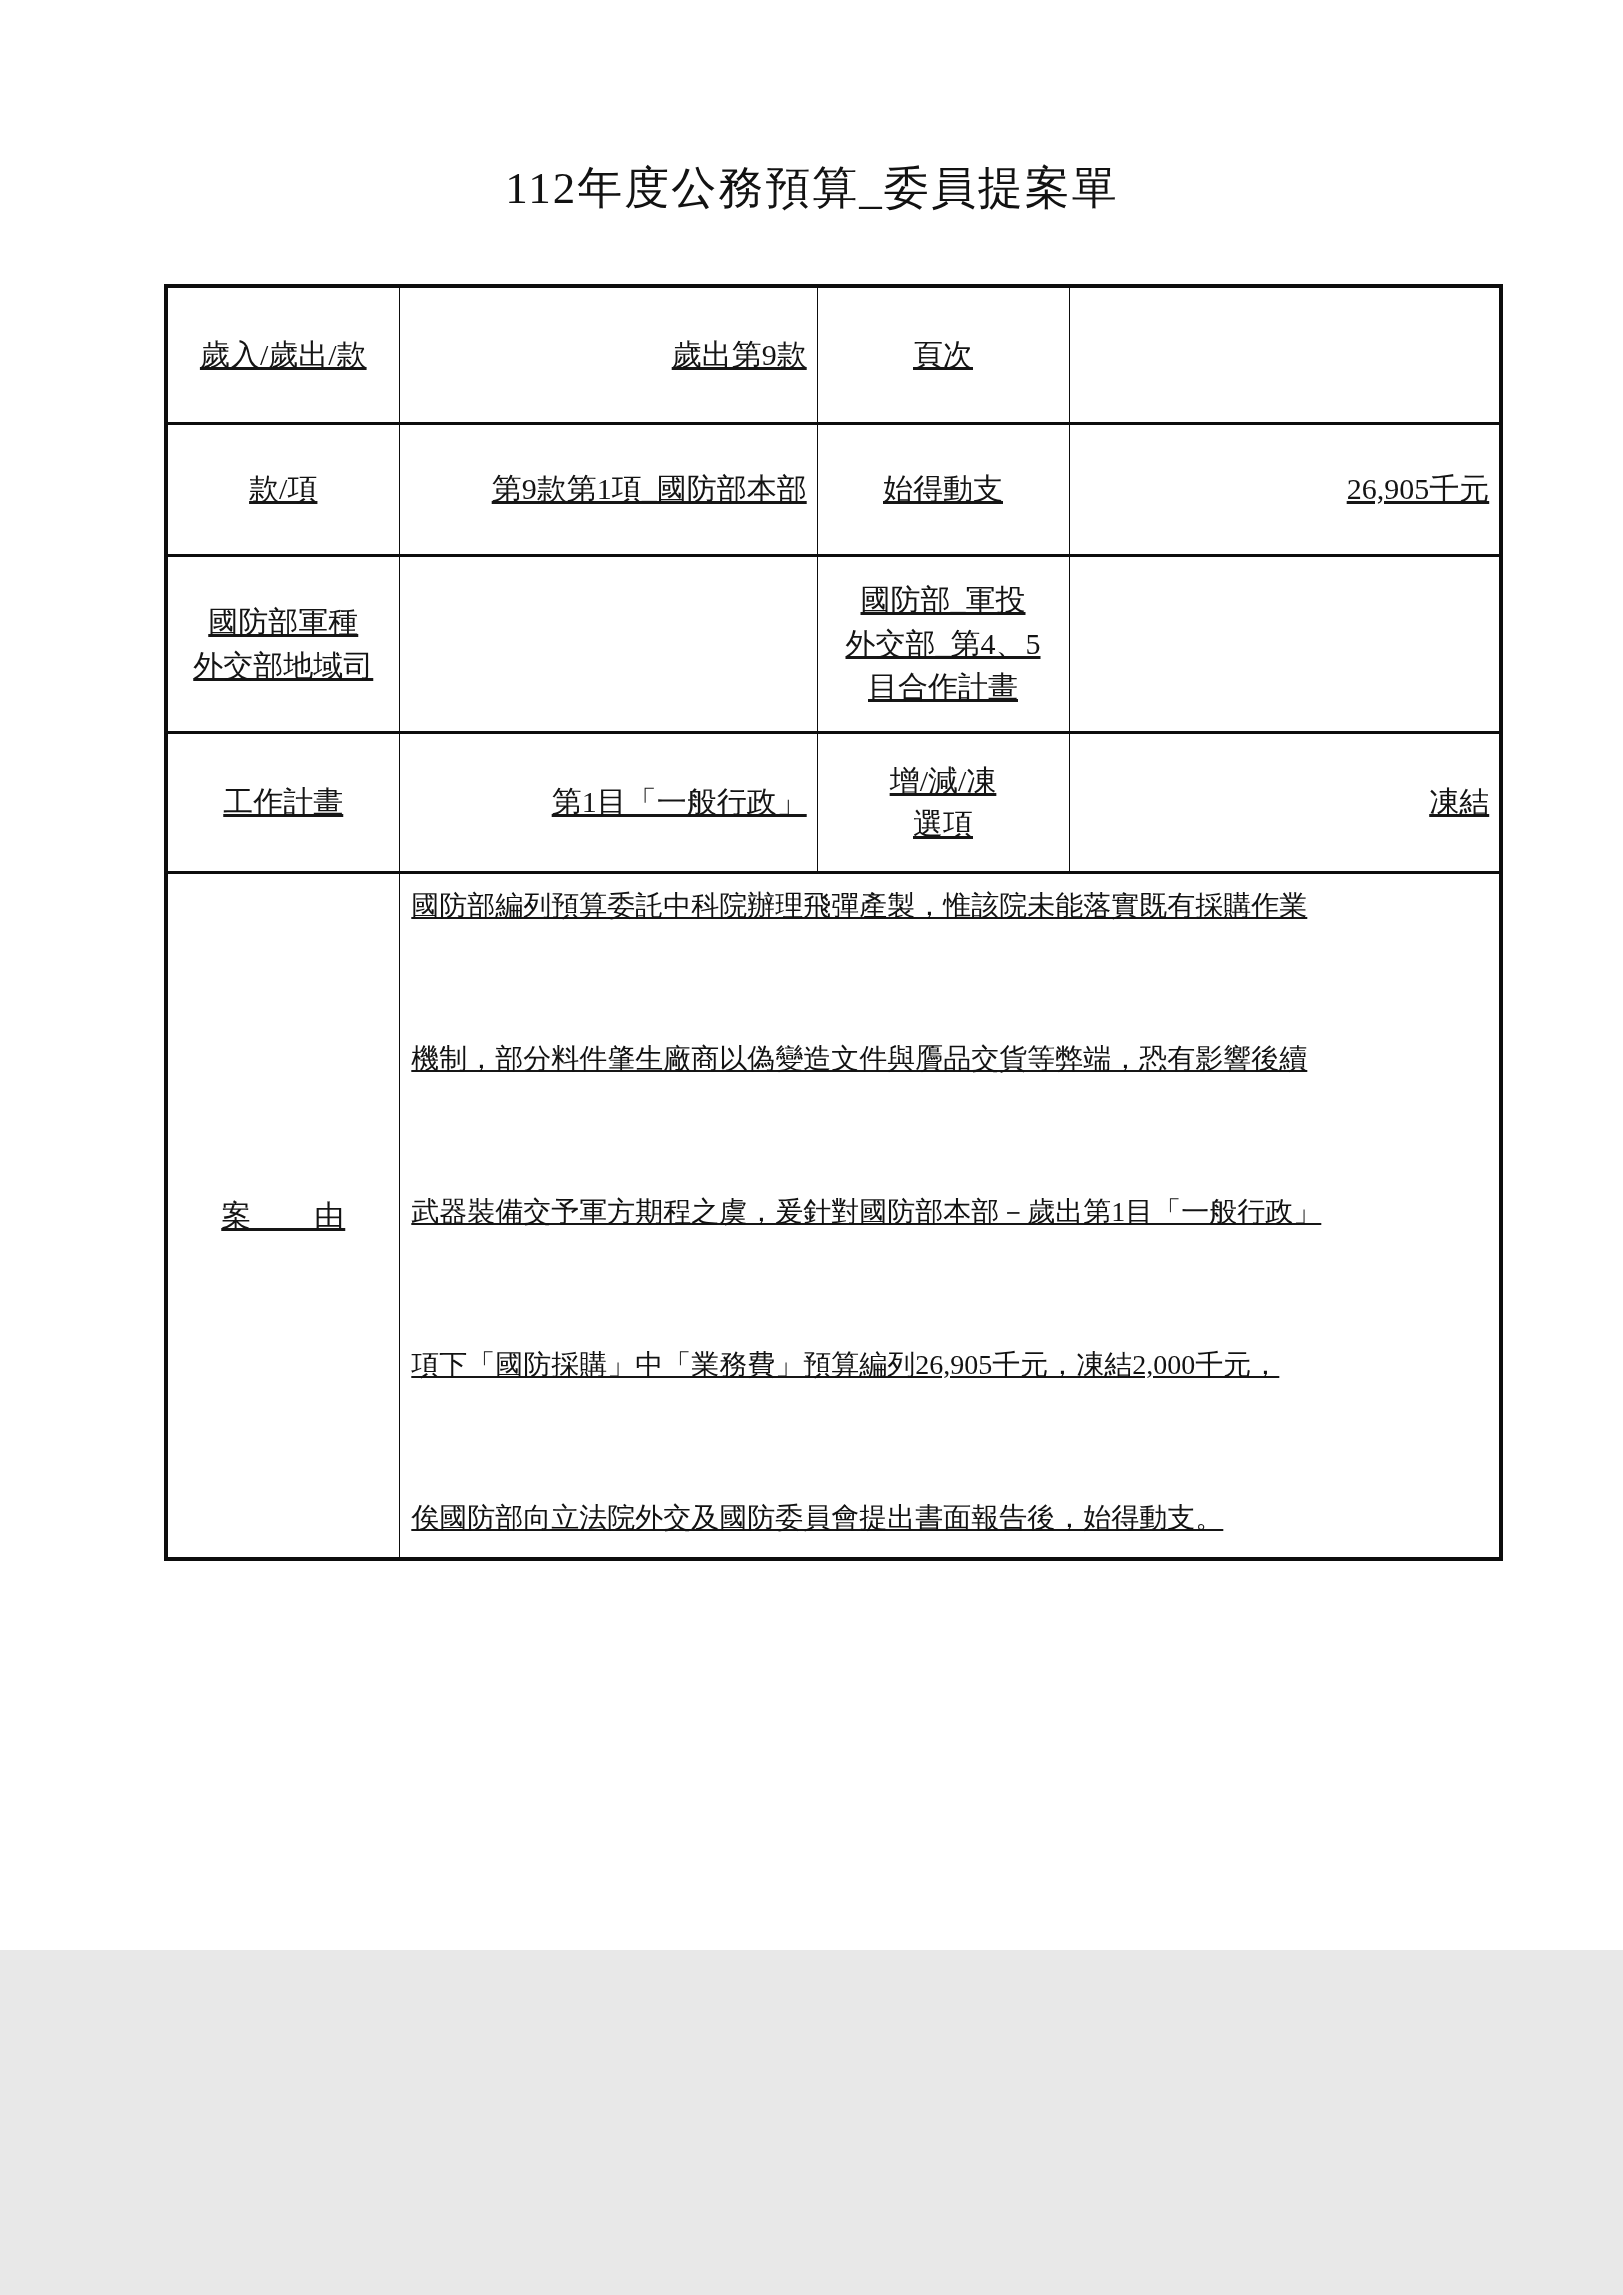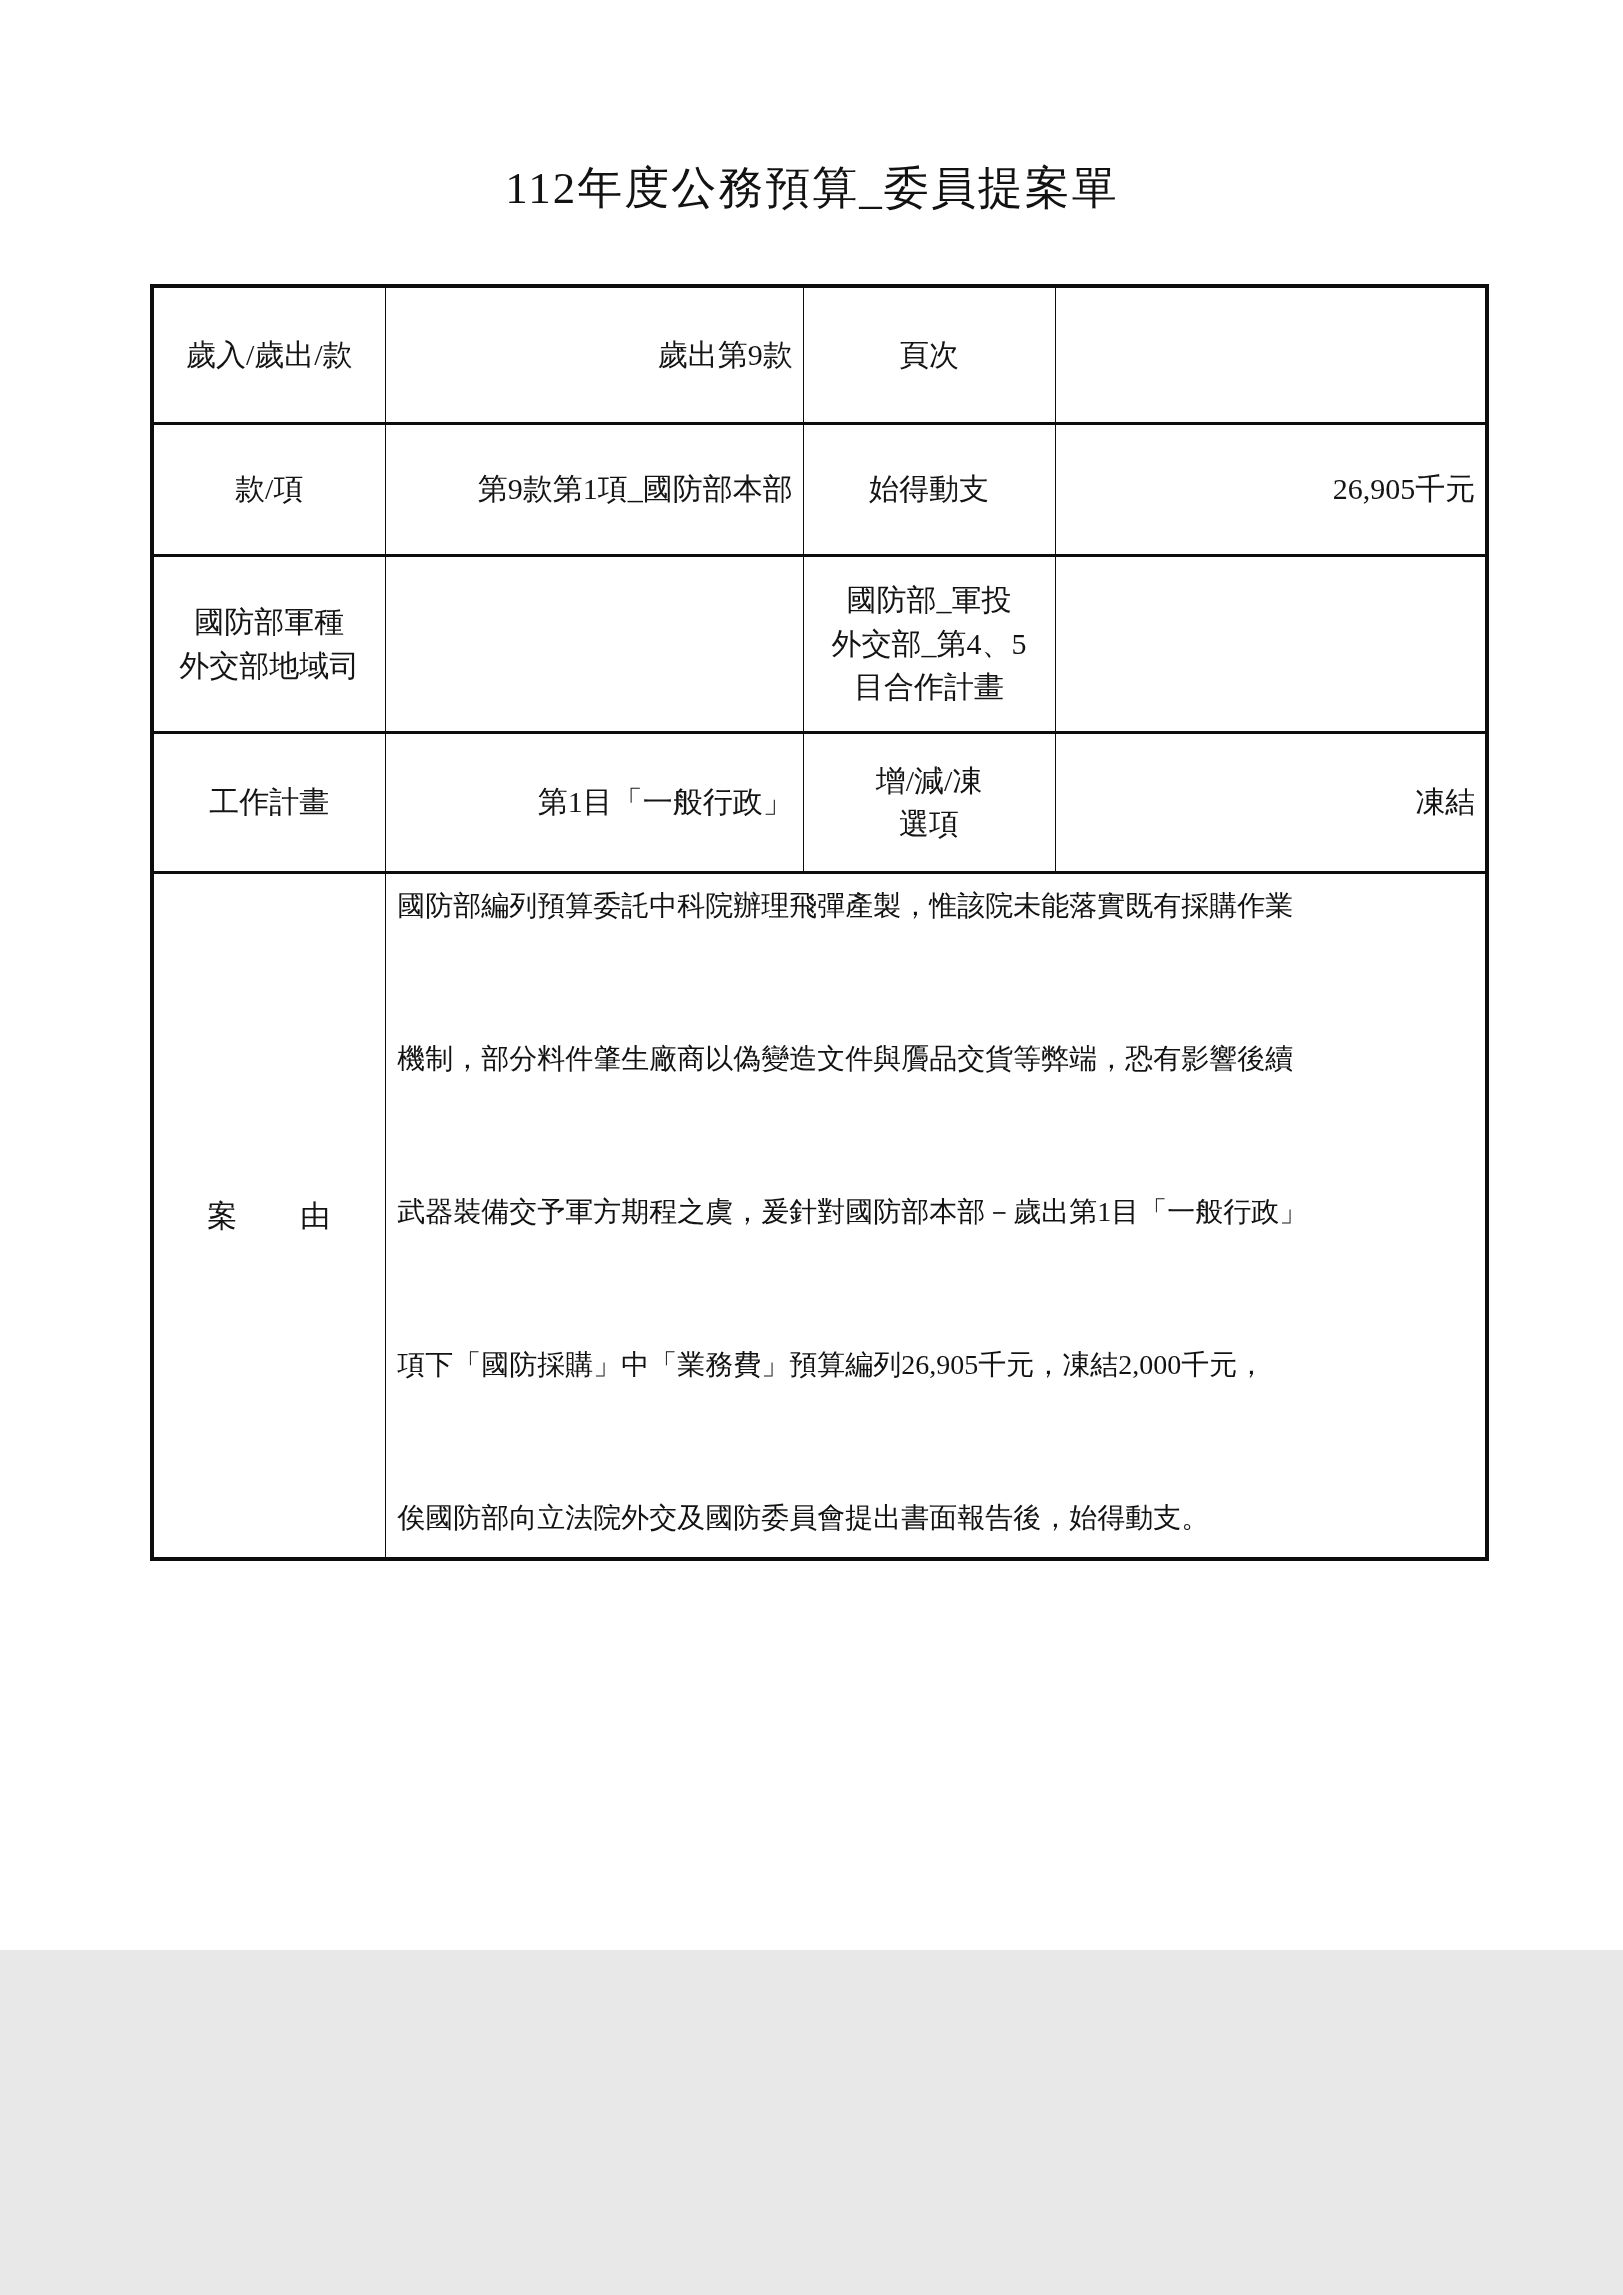--- a/index.html
+++ b/index.html
@@ -19,26 +19,27 @@
     width: 100%;
     margin: 0;
     text-align: center;
     font-size: 45px;
     font-weight: 500;
     letter-spacing: 2px;
     color: #121212;
   }
   .doc-table {
     position: absolute;
-    left: 150px;
+    left: 164px;
     top: 284px;
     width: 1335px;
     border-collapse: collapse;
     table-layout: fixed;
     border: 4.4px solid #0d0d0d;
+    text-decoration: underline;
   }
   .doc-table td {
     border: 1.5px solid #0d0d0d;
     border-top-width: 3.4px;
     border-bottom-width: 3.4px;
     box-sizing: border-box;
     font-size: 30px;
     line-height: 1.45;
     color: #141414;
     vertical-align: middle;

